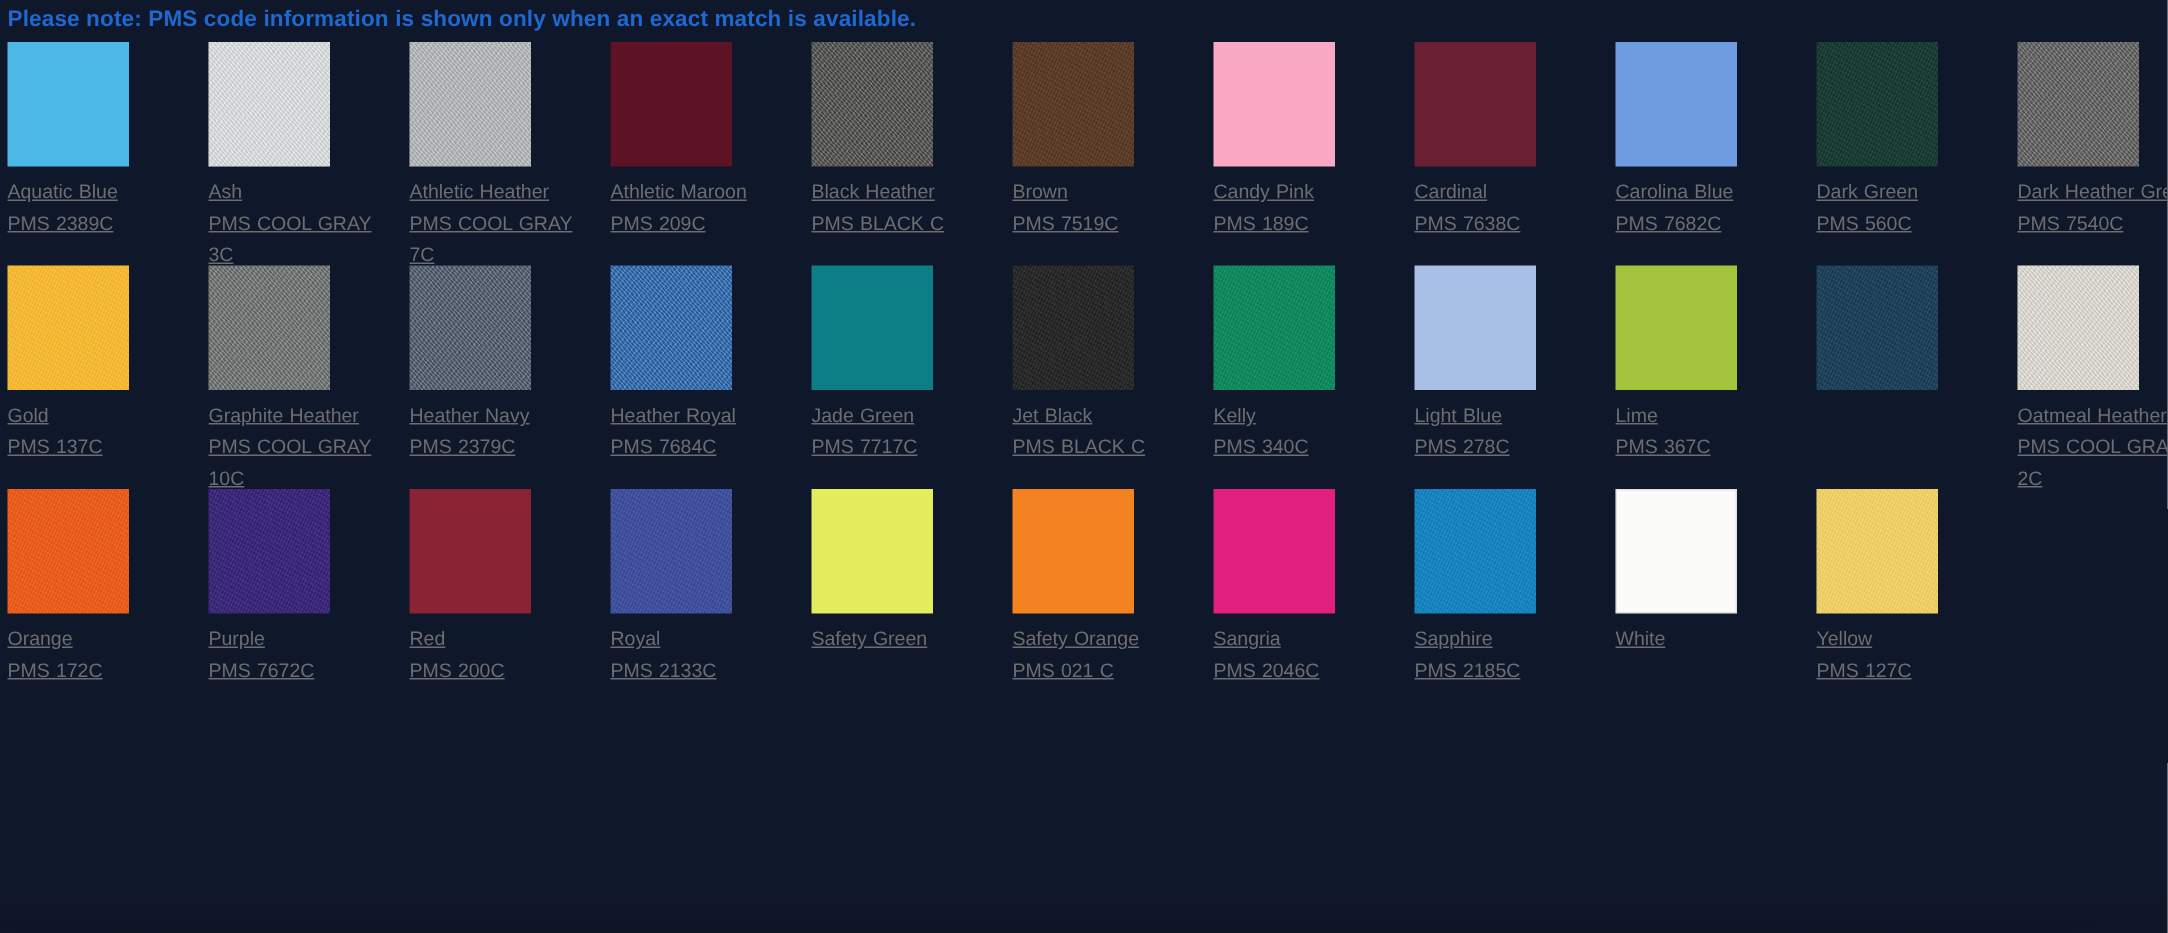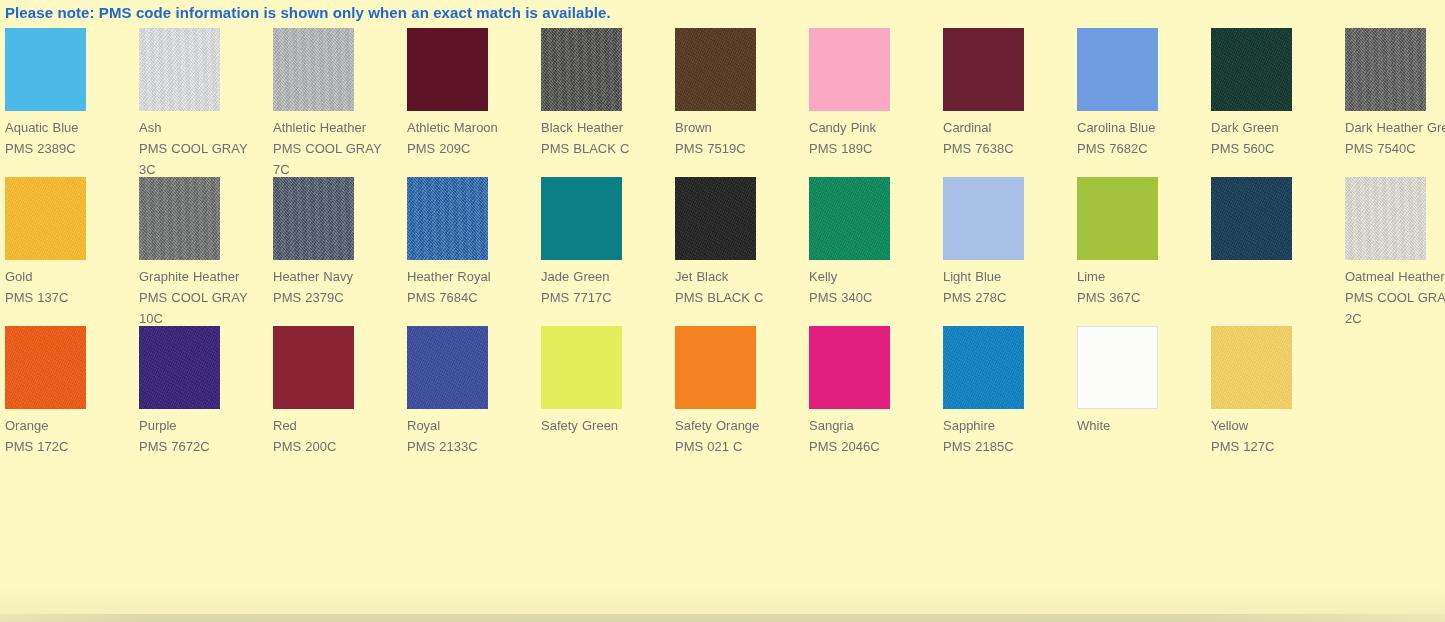--- a/index.html
+++ b/index.html
@@ -13,21 +13,21 @@
     height: 622px;
     font-family: "Liberation Sans", sans-serif;
     overflow: hidden;
     position: relative;
   }
 
   .page {
     position: relative;
     width: 1445px;
     height: 622px;
-    background: #fef9c3;
+    background: #0f172a;
     overflow: hidden;
   }
 
   
   .page-bottom-shade {
     position: absolute;
     left: 0;
     right: 0;
     bottom: 0;
     height: 34px;
@@ -100,20 +100,21 @@
   .swatch-chip.edged {
     box-shadow: inset 0 0 0 1px rgba(0,0,0,0.10);
   }
 
   .swatch-text {
     margin-top: 6px;
     width: 128px;
     font-size: 13px;
     line-height: 21px;
     color: #6d6e71;
+    text-decoration: underline;
   }
   .swatch-name,
   .swatch-pms {
     display: block;
     word-spacing: 0.5px;
   }
   .swatch-pms:empty { display: none; }
 </style>
 </head>
 <body>

